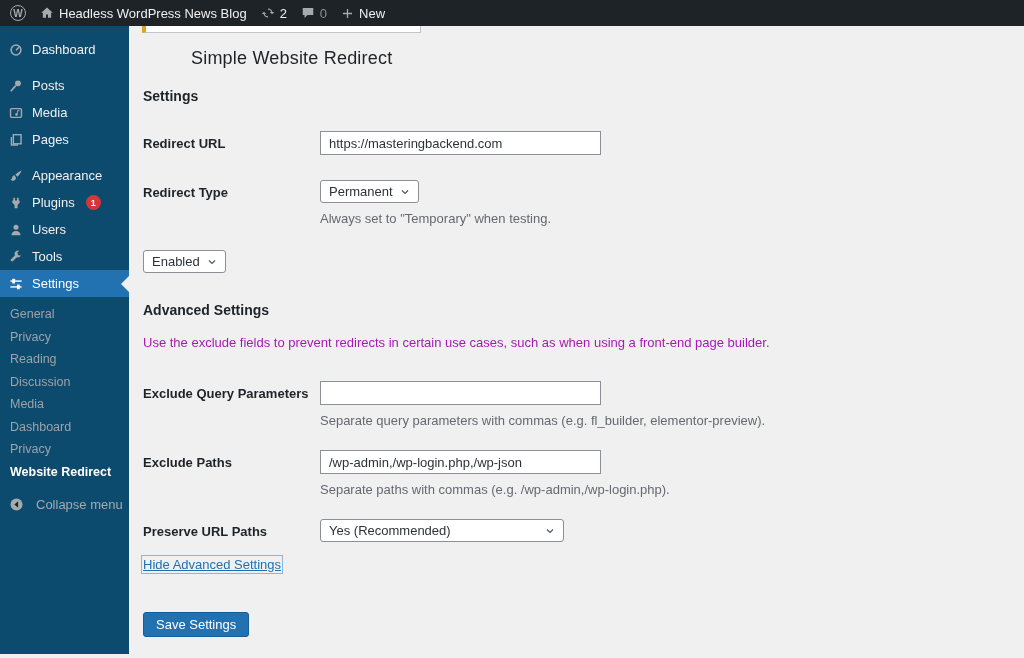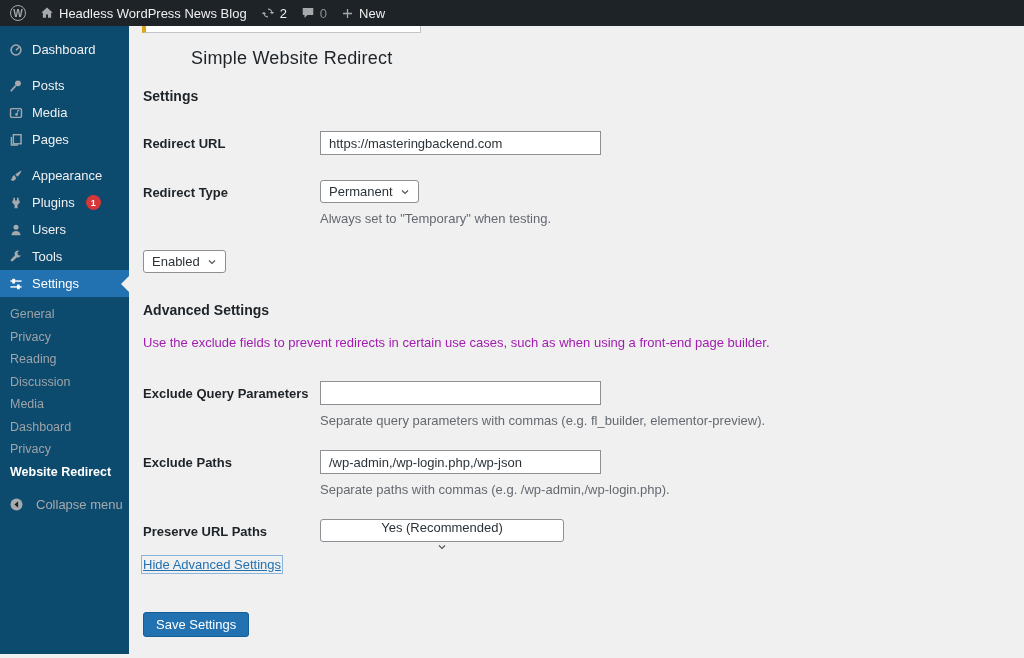--- a/index.html
+++ b/index.html
@@ -83,21 +83,21 @@
   .text-input {
     width:281px; height:24px; border:1px solid #8c8f94; border-radius:0;
     background:#fff; padding:0 8px; font-size:13px; color:#2c3338;
     font-family:"Liberation Sans",sans-serif;
   }
   .fake-select {
     display:inline-flex; align-items:center; gap:7px; height:23px;
     border:1px solid #8c8f94; border-radius:3px; background:#fff;
     padding:0 8px; font-size:13px; color:#2c3338; cursor:pointer;
   }
-  .fake-select.wide { width:244px; justify-content:space-between;flex-direction:column; }
+  .fake-select.wide { width:244px; justify-content:space-between; }
   .help-text { margin-top:8px; color:#646970; font-size:13px; }
   .row-url { margin-top:27px; }
   .row-type { margin-top:25px; }
   .row-status { margin-top:24px; }
   .row-query { margin-top:31px; }
   .row-paths { margin-top:22px; }
   .row-preserve { margin-top:22px; }
   .toggle-link-wrap { margin-top:15px; }
   .toggle-link {
     color:#2271b1; text-decoration:underline; font-size:13px; cursor:pointer;

